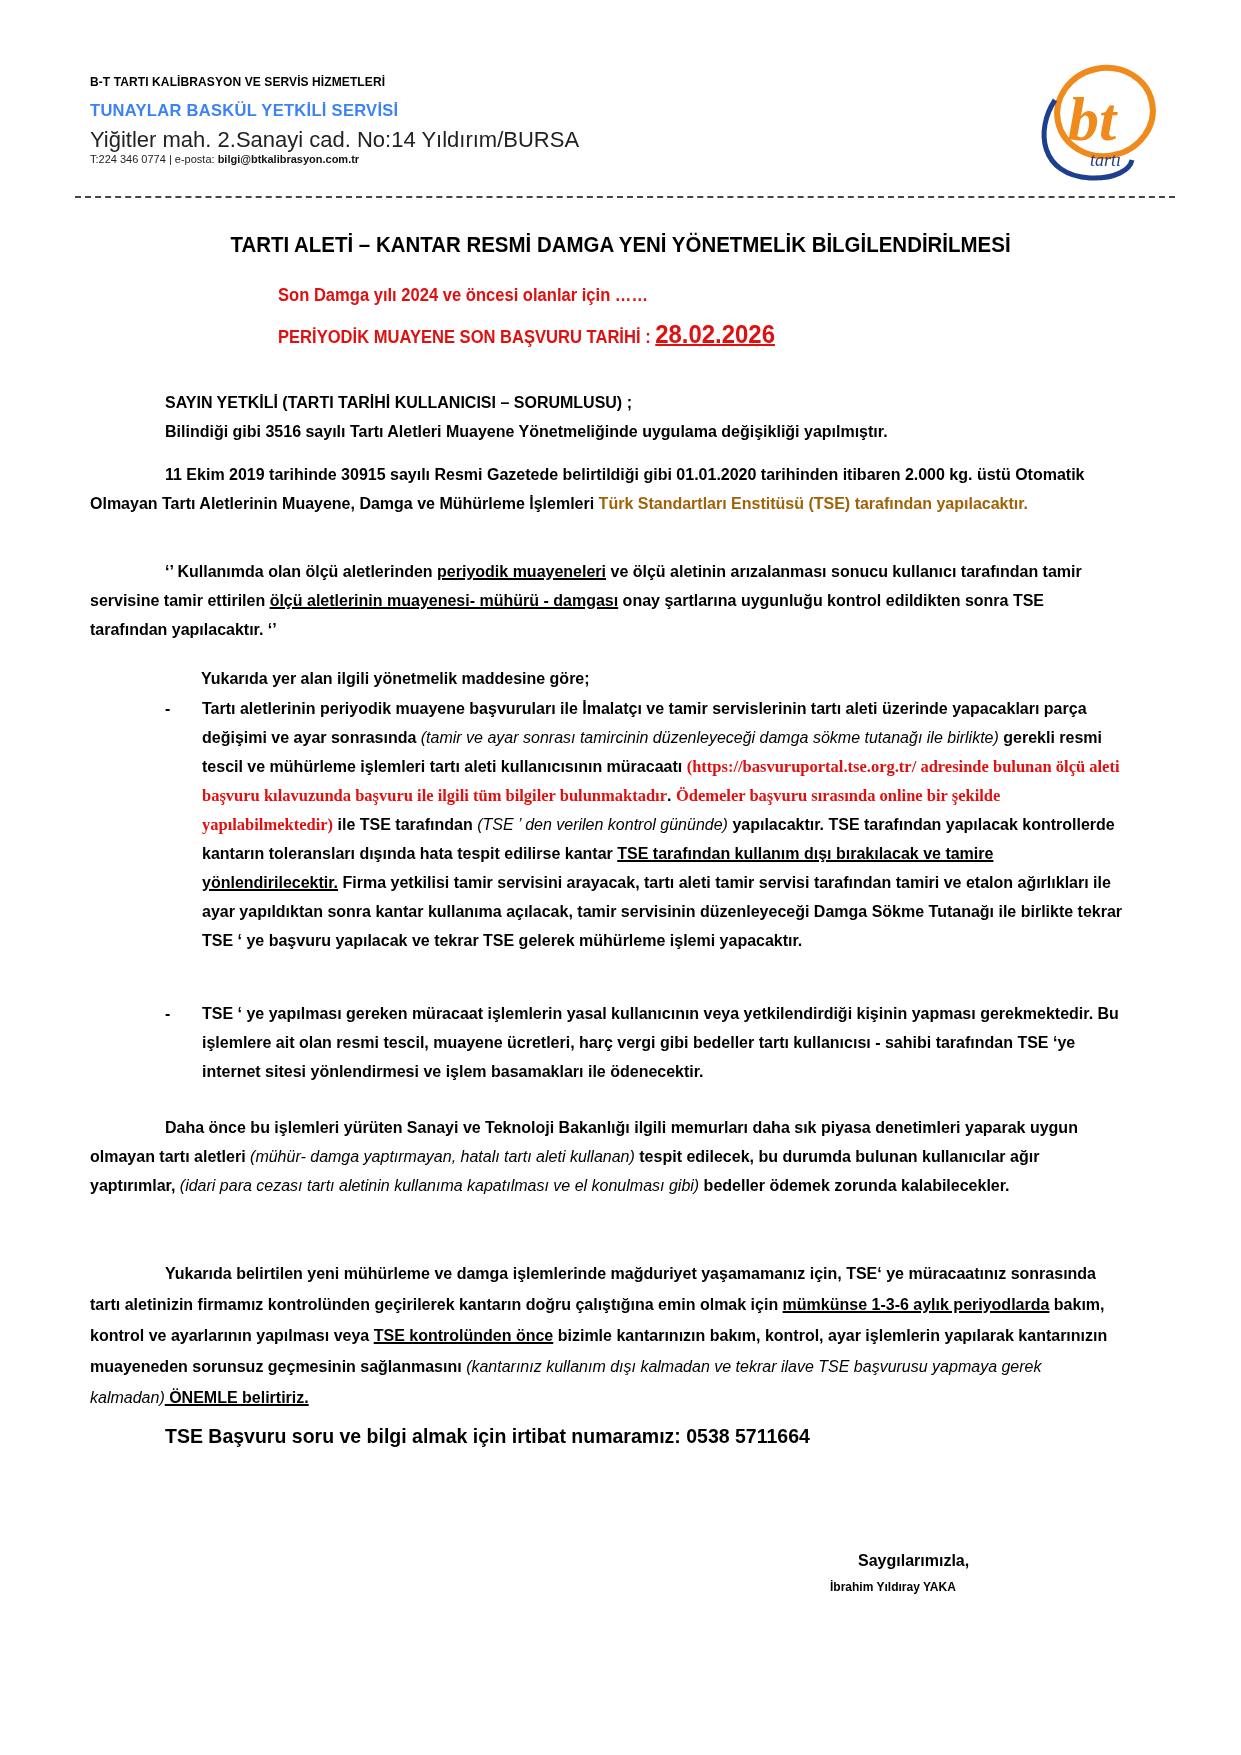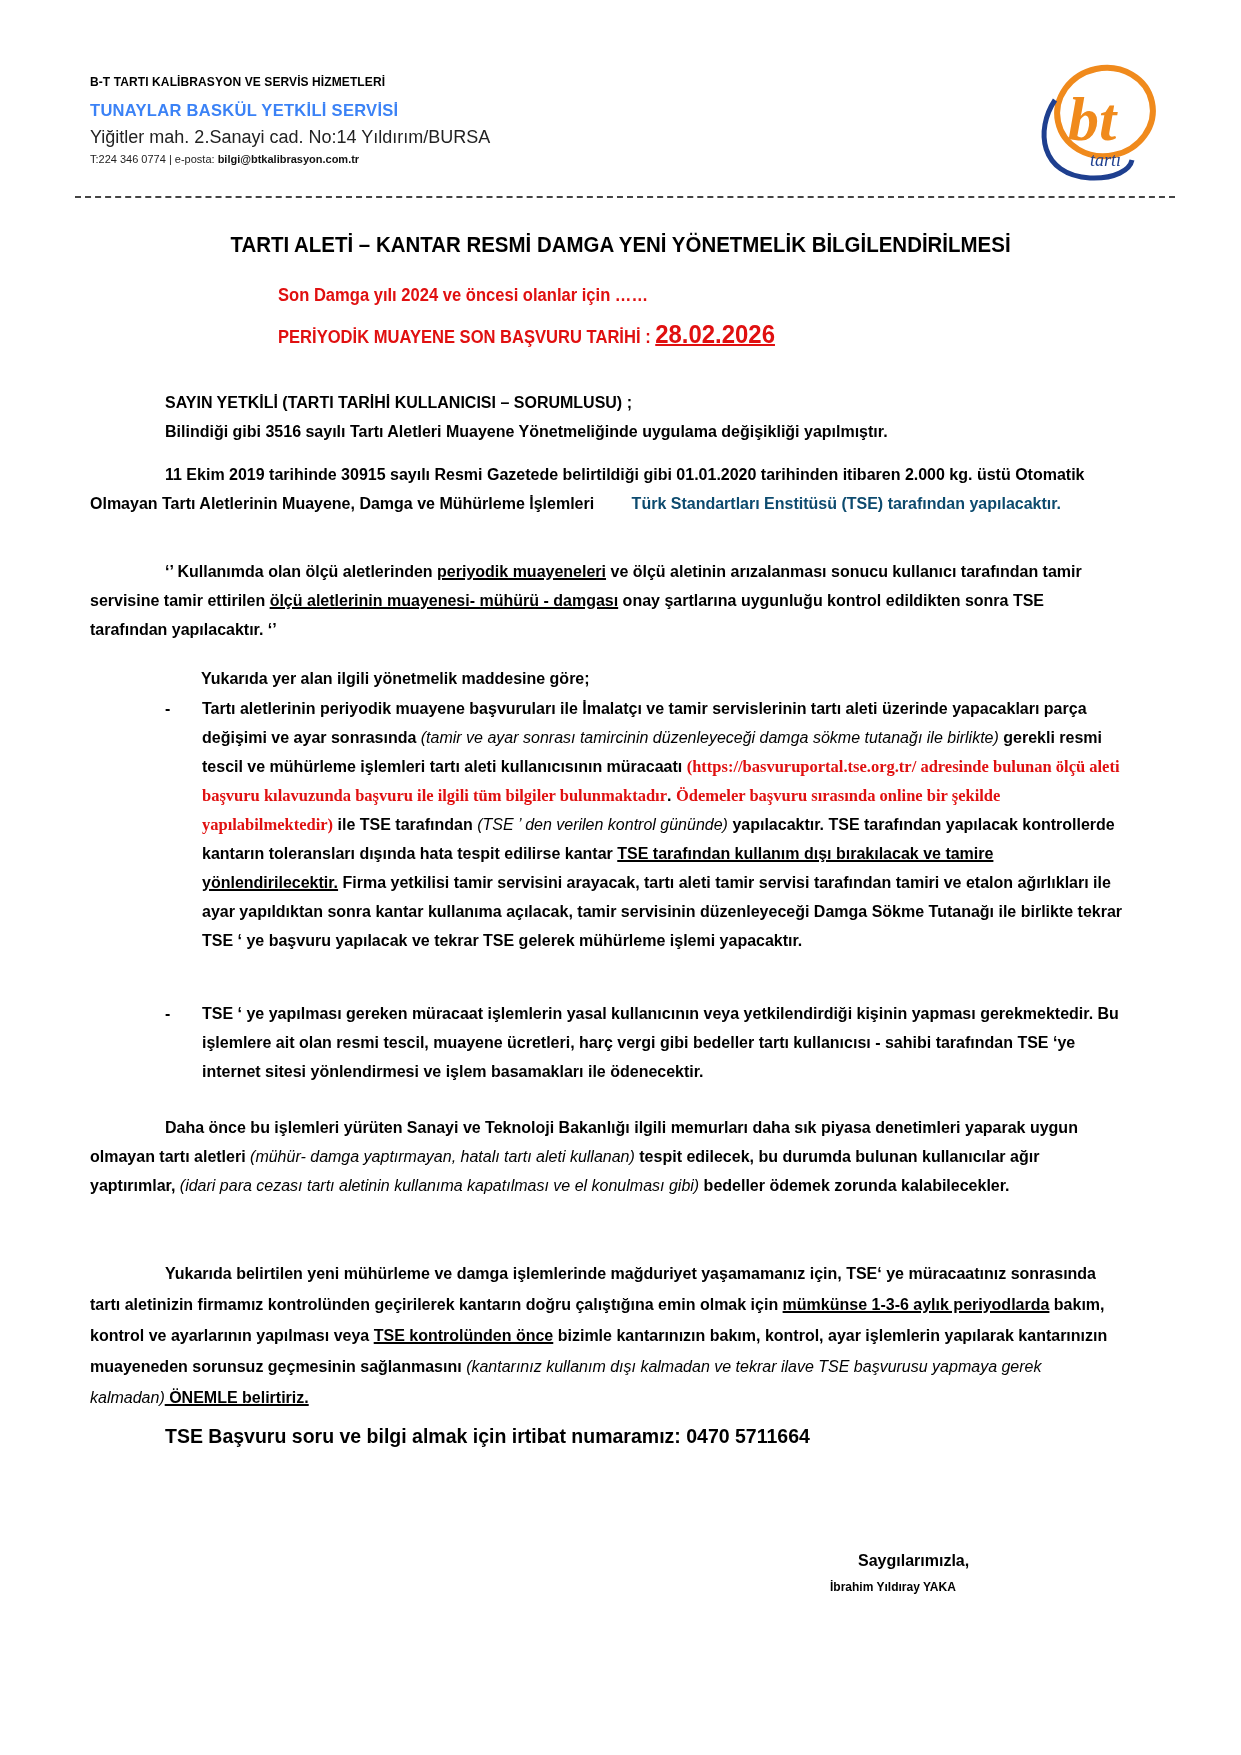--- a/index.html
+++ b/index.html
@@ -3,38 +3,38 @@
 <meta charset="utf-8">
 <style>
   html, body { margin: 0; padding: 0; background: #ffffff; }
   body { width: 1241px; height: 1755px; position: relative; overflow: hidden;
          font-family: "Liberation Sans", sans-serif; color: #000; }
   .abs { position: absolute; }
 
   
   .company-name { left: 90px; top: 75px; font-size: 12px; font-weight: bold; letter-spacing: 0.1px; }
   .company-sub { left: 90px; top: 101px; font-size: 16.5px; font-weight: bold; color: #3b82f6; letter-spacing: 0.3px; }
-  .company-addr { left: 90px; top: 127px; font-size: 18px; color: #222; }
+  .company-addr { left: 90px; top: 127px; font-size: 22px; color: #222; }
   .company-contact { left: 90px; top: 153px; font-size: 11px; color: #222; }
   .company-contact b { color: #111; }
   .sep-line { left: 75px; top: 196px; width: 1100px; height: 0;
               border-top: 2px dashed #444; }
 
   .logo { left: 1020px; top: 60px; width: 150px; height: 130px; }
 
   
   .doc-title { left: 0; width: 1241px; top: 232px; text-align: center;
                font-size: 22px; font-weight: bold; font-family: "Liberation Sans", sans-serif; transform: scaleX(0.93); }
   .red-line1 { left: 278px; top: 285px; font-size: 18px; font-weight: bold; color: #e01010; transform-origin: left; transform: scaleX(0.92); }
   .red-line2 { left: 278px; top: 319px; font-size: 18px; font-weight: bold; color: #e01010; transform-origin: left; transform: scaleX(0.92); }
   .red-line2 .date { font-size: 26px; text-decoration: underline; text-decoration-thickness: 2px; }
 
   
   .p { font-size: 16px; font-weight: bold; line-height: 29px; transform-origin: left top; }
-  .p .red { color: #0c4a6e; margin-left: 33px; }
+  .p .red { color: #a16207; }
   .p .serif-red { color: #e01010; font-family: "Liberation Serif", serif; font-weight: bold; font-size: 16.5px; }
   .p i { font-weight: normal; }
   .p u { text-decoration-thickness: 1.5px; }
 
   .salute { left: 165px; top: 388px; width: 900px; }
   .intro { left: 165px; top: 417px; width: 960px; }
   .para1 { left: 90px; top: 460px; width: 1020px; text-indent: 75px; }
   .quote { left: 90px; top: 557px; width: 1020px; text-indent: 75px; }
   .according { left: 165px; top: 664px; width: 900px; margin-left: 36px; }
 
@@ -93,16 +93,16 @@
 
 <div class="abs p bullet bullet2">
   <span class="dash">-</span>
   <div class="text">TSE ‘ ye yapılması gereken müracaat işlemlerin yasal kullanıcının veya yetkilendirdiği kişinin yapması gerekmektedir.  Bu işlemlere ait olan resmi tescil, muayene ücretleri, harç vergi gibi bedeller tartı kullanıcısı - sahibi tarafından TSE ‘ye internet sitesi yönlendirmesi ve işlem basamakları ile  ödenecektir.</div>
 </div>
 
 <div class="abs p para2"><span>Daha önce bu işlemleri yürüten Sanayi ve Teknoloji Bakanlığı ilgili memurları daha sık piyasa denetimleri yaparak uygun olmayan tartı aletleri </span><i>(mühür- damga yaptırmayan, hatalı tartı aleti kullanan)</i><span> tespit edilecek, bu durumda bulunan kullanıcılar ağır yaptırımlar, </span><i>(idari para cezası tartı aletinin kullanıma kapatılması ve el konulması gibi)</i><span> bedeller ödemek zorunda kalabilecekler.</span></div>
 
 <div class="abs p para3"><span>Yukarıda belirtilen yeni mühürleme ve damga işlemlerinde mağduriyet yaşamamanız için,  TSE‘ ye müracaatınız sonrasında tartı aletinizin firmamız kontrolünden geçirilerek kantarın doğru çalıştığına emin olmak için </span><u class="big">mümkünse 1-3-6 aylık periyodlarda</u><span class="big"> bakım, kontrol ve ayarlarının yapılması veya </span><u class="big">TSE kontrolünden önce</u><span class="big"> bizimle kantarınızın bakım, kontrol, ayar işlemlerin yapılarak kantarınızın muayeneden sorunsuz geçmesinin sağlanmasını </span><i>(kantarınız kullanım dışı kalmadan ve tekrar ilave TSE başvurusu yapmaya gerek kalmadan)</i><u class="big">  ÖNEMLE belirtiriz.</u></div>
 
-<div class="abs contact-line">TSE Başvuru soru ve bilgi almak için irtibat numaramız: 0470 5711664</div>
+<div class="abs contact-line">TSE Başvuru soru ve bilgi almak için irtibat numaramız: 0538 5711664</div>
 
 <div class="abs sign1">Saygılarımızla,</div>
 <div class="abs sign2">İbrahim Yıldıray YAKA</div>
 
 </body></html>

